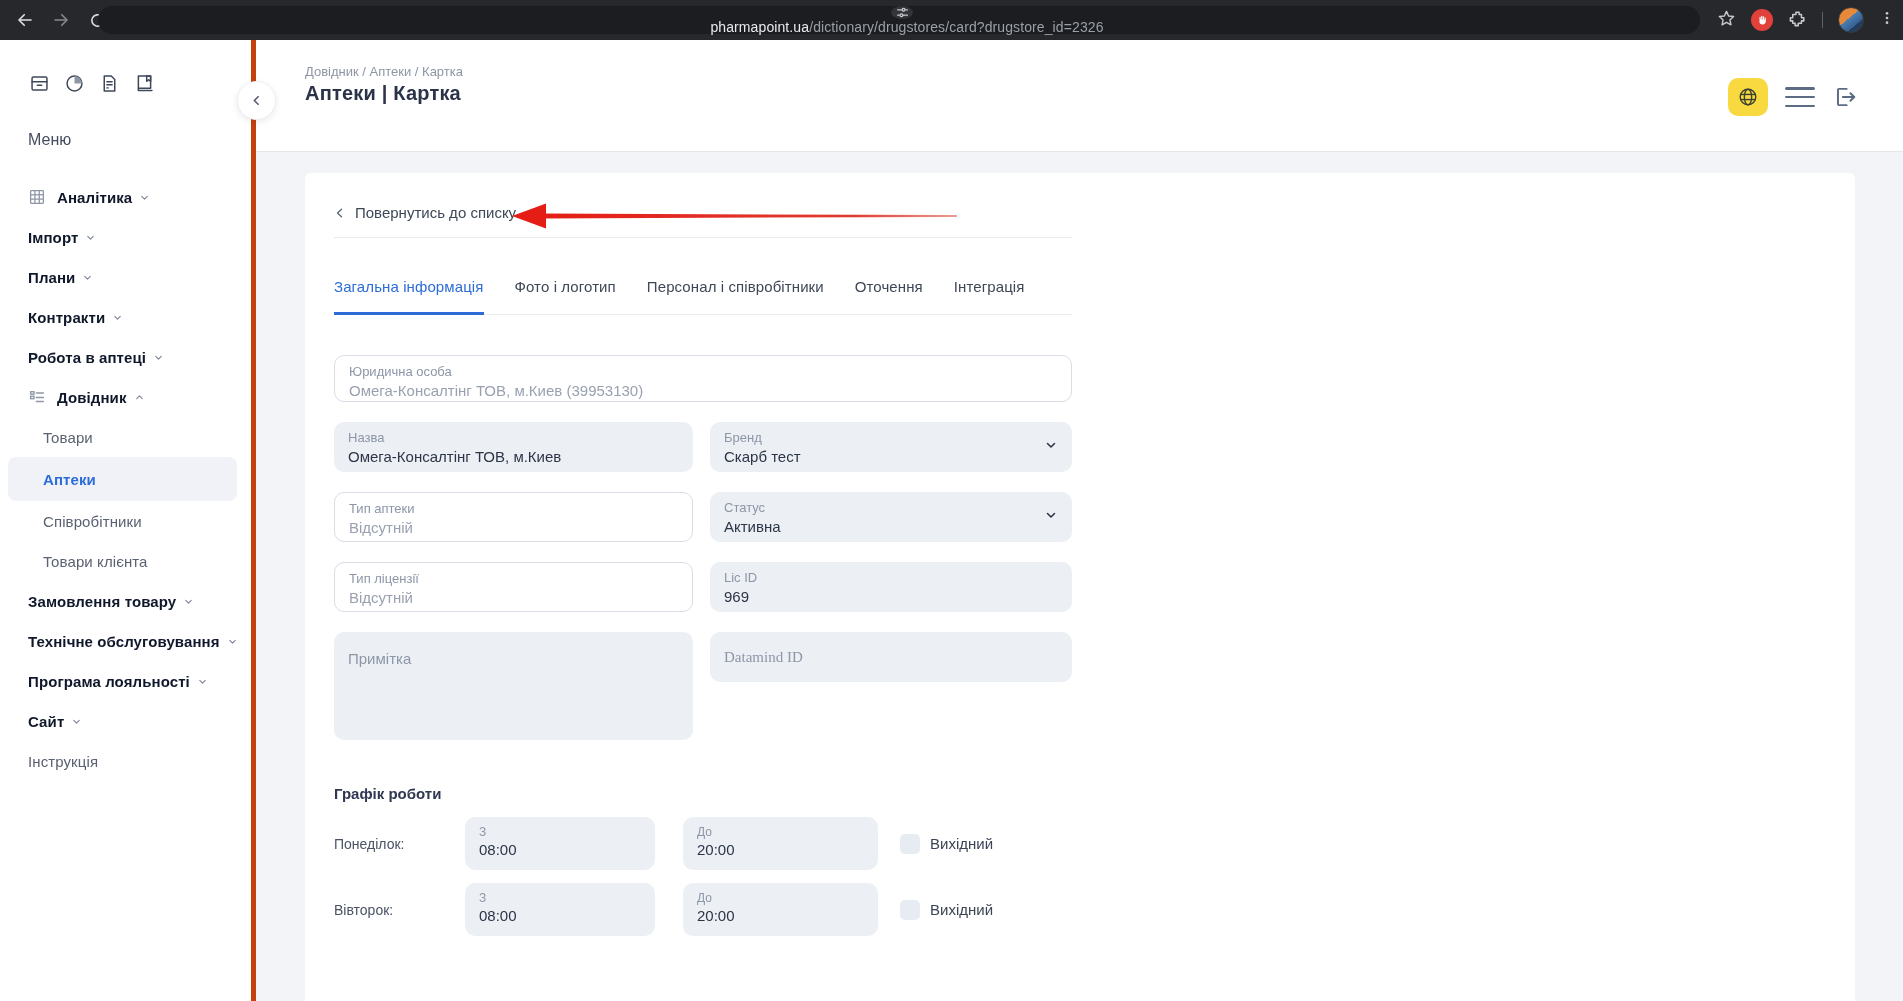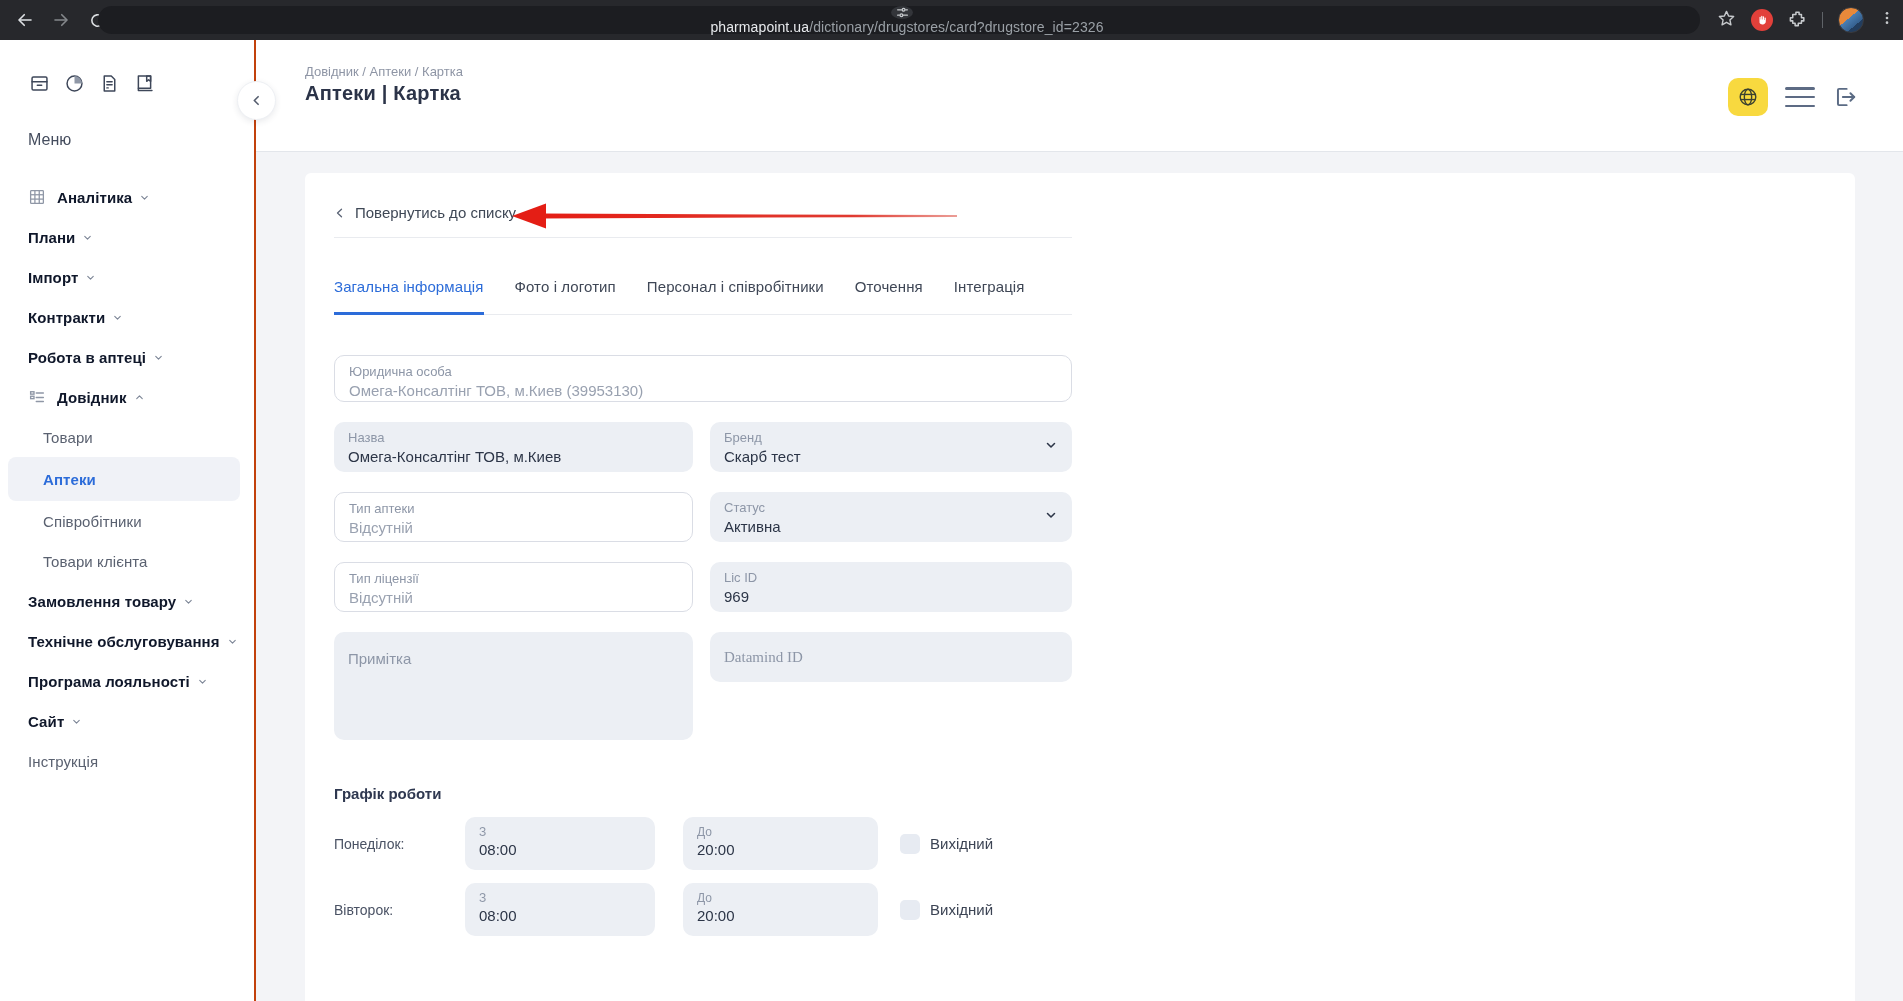--- a/index.html
+++ b/index.html
@@ -14,21 +14,21 @@
   .tune-circle { width:22px; height:22px; border-radius:50%; background:#33353a; display:flex; align-items:center; justify-content:center; }
   .url-text { margin-left:10px; font-size:14px; color:#9aa0a6; letter-spacing:.1px; }
   .url-text b { color:#e8eaed; font-weight:normal; }
   .chrome-right { position:absolute; right:8px; top:0; height:40px; display:flex; align-items:center; gap:15px; }
   .chrome-sep { width:1px; height:16px; background:#5f6368; }
   .avatar { width:26px; height:26px; border-radius:50%; background:linear-gradient(140deg,#e8893a 0%,#e8893a 42%,#4b7fb3 42%,#35608f 70%,#223d5e 70%); border:1px solid #3a3b3f; }
   .adblock { width:22px; height:22px; border-radius:50%; background:#e2403a; display:flex; align-items:center; justify-content:center; }
 
   
   .app { position:absolute; top:40px; left:0; width:1903px; height:961px; background:#f3f4f7; }
-  .sidebar { position:absolute; left:0; top:0; width:256px; height:961px; background:#ffffff; border-right:2px solid #c2410c; z-index:2; }
+  .sidebar { position:absolute; left:0; top:0; width:256px; height:961px; background:#ffffff; border-right:5px solid #c2410c; z-index:2; }
   .sidebar-icons { position:absolute; top:33px; left:29px; display:flex; gap:14px; }
   .sidebar-icons svg { display:block; }
   .menu-title { position:absolute; top:91px; left:28px; font-size:16px; color:#454d5e; }
   .nav { position:absolute; top:137px; left:0; width:100%; }
   .nav-item { height:40px; display:flex; align-items:center; padding-left:28px; font-size:15px; font-weight:bold; color:#0f172a; letter-spacing:.1px; cursor:pointer; }
   .nav-item .nav-ic { width:19px; margin-right:10px; display:flex; align-items:center; }
   .nav-item .chev { margin-left:7px; display:flex; align-items:center; }
   .nav-item.sub { font-weight:normal; color:#5a6170; padding-left:43px; }
   .nav-item.sub.active { color:#2c6cd9; font-weight:bold; background:#f0f2f7; border-radius:8px; margin:0 14px 0 8px; padding-left:35px; height:44px; }
   .nav-item.plain { font-weight:normal; color:#5a6170; }
@@ -198,29 +198,29 @@
             </svg>
           </span>
         <span>Аналітика</span>
         <span class="chev">
             <svg width="11" height="11" viewBox="0 0 24 24" fill="none" stroke="#7b8495" stroke-width="2.4" stroke-linecap="round" stroke-linejoin="round">
               <polyline points="6,9.5 12,15.5 18,9.5"></polyline>
             </svg>
           </span>
       </div>
       <div class="nav-item">
+        <span>Імпорт</span>
+        <span class="chev">
+            <svg width="11" height="11" viewBox="0 0 24 24" fill="none" stroke="#7b8495" stroke-width="2.4" stroke-linecap="round" stroke-linejoin="round">
+              <polyline points="6,9.5 12,15.5 18,9.5"></polyline>
+            </svg>
+          </span>
+      </div>
+      <div class="nav-item">
         <span>Плани</span>
-        <span class="chev">
-            <svg width="11" height="11" viewBox="0 0 24 24" fill="none" stroke="#7b8495" stroke-width="2.4" stroke-linecap="round" stroke-linejoin="round">
-              <polyline points="6,9.5 12,15.5 18,9.5"></polyline>
-            </svg>
-          </span>
-      </div>
-      <div class="nav-item">
-        <span>Імпорт</span>
         <span class="chev">
             <svg width="11" height="11" viewBox="0 0 24 24" fill="none" stroke="#7b8495" stroke-width="2.4" stroke-linecap="round" stroke-linejoin="round">
               <polyline points="6,9.5 12,15.5 18,9.5"></polyline>
             </svg>
           </span>
       </div>
       <div class="nav-item">
         <span>Контракти</span>
         <span class="chev">
             <svg width="11" height="11" viewBox="0 0 24 24" fill="none" stroke="#7b8495" stroke-width="2.4" stroke-linecap="round" stroke-linejoin="round">

